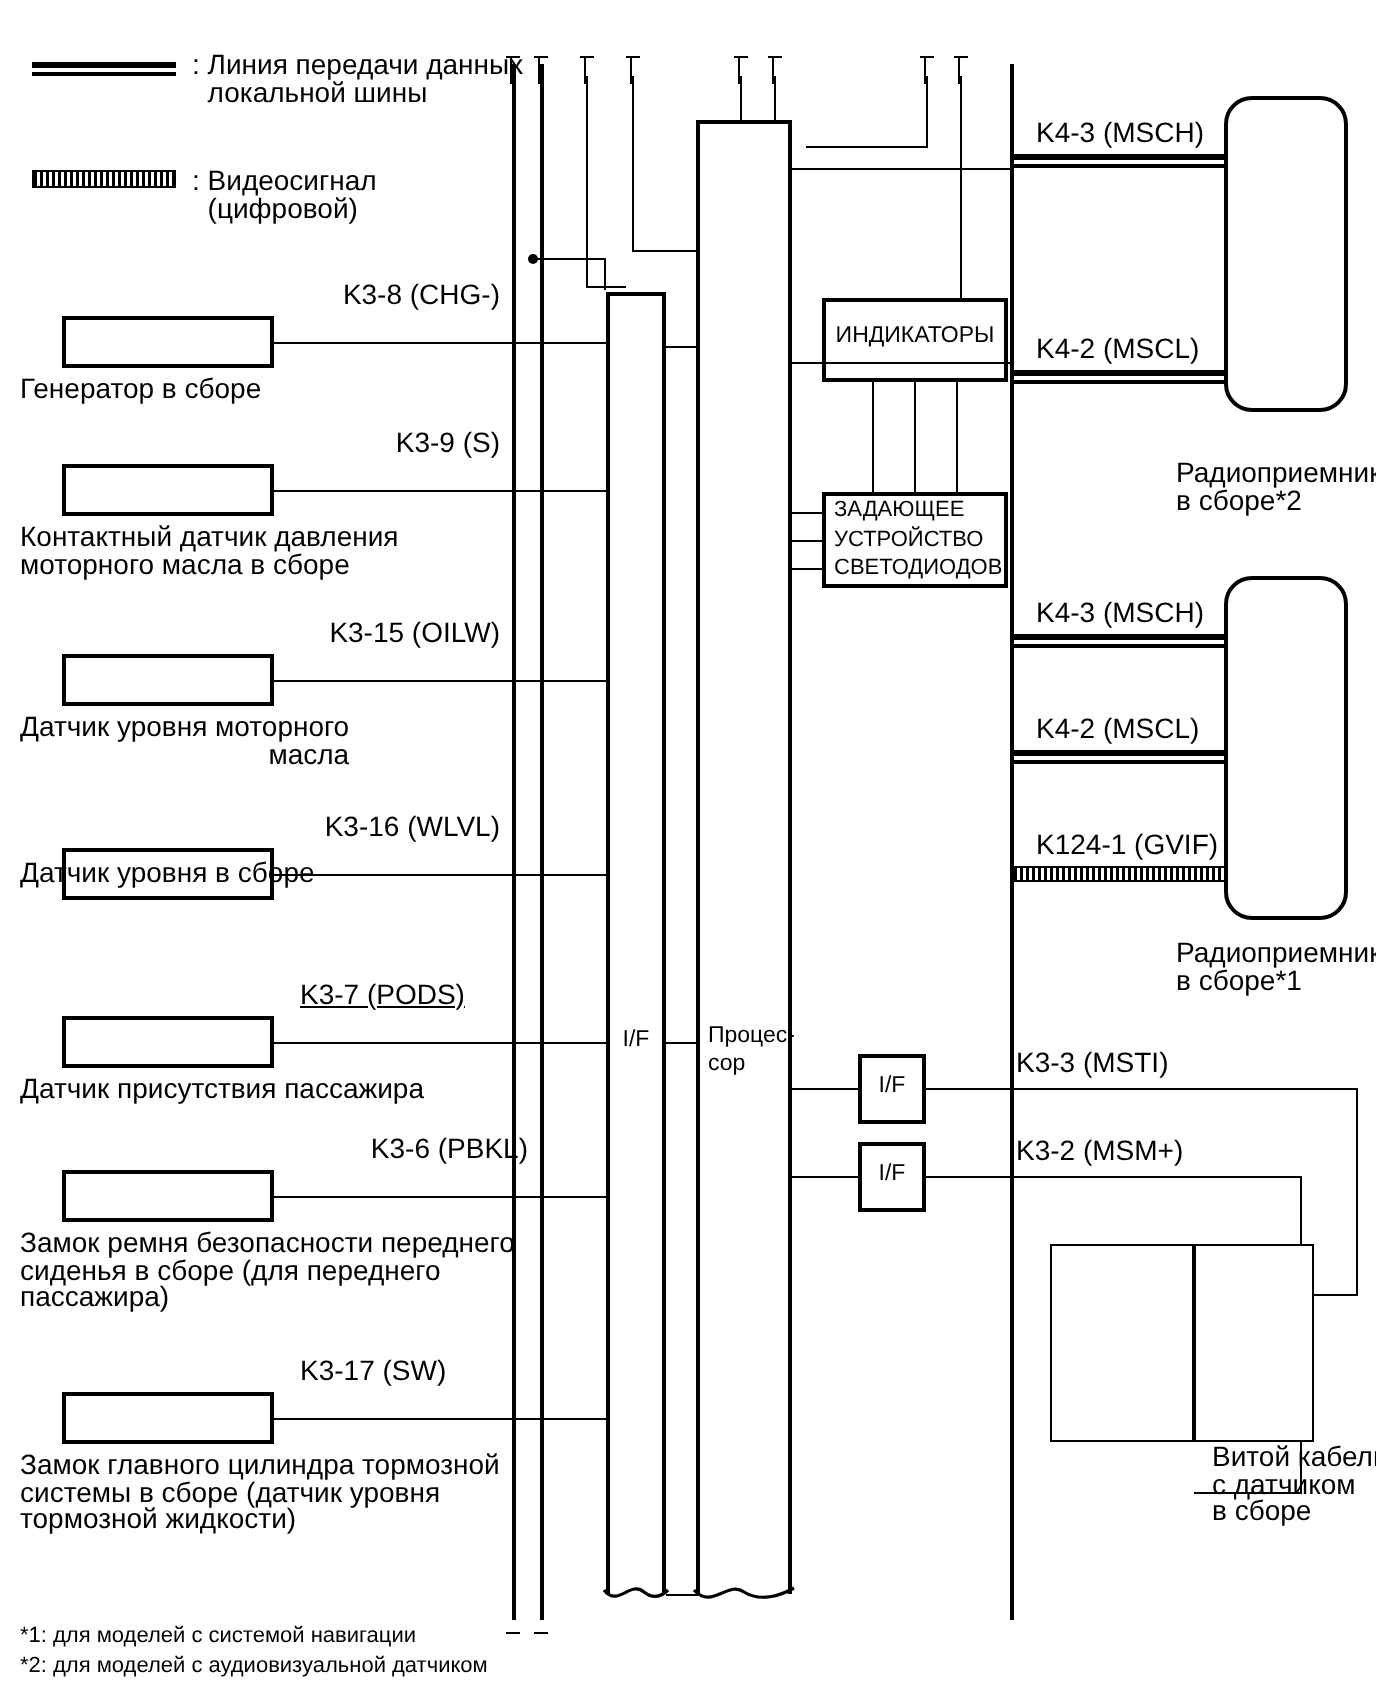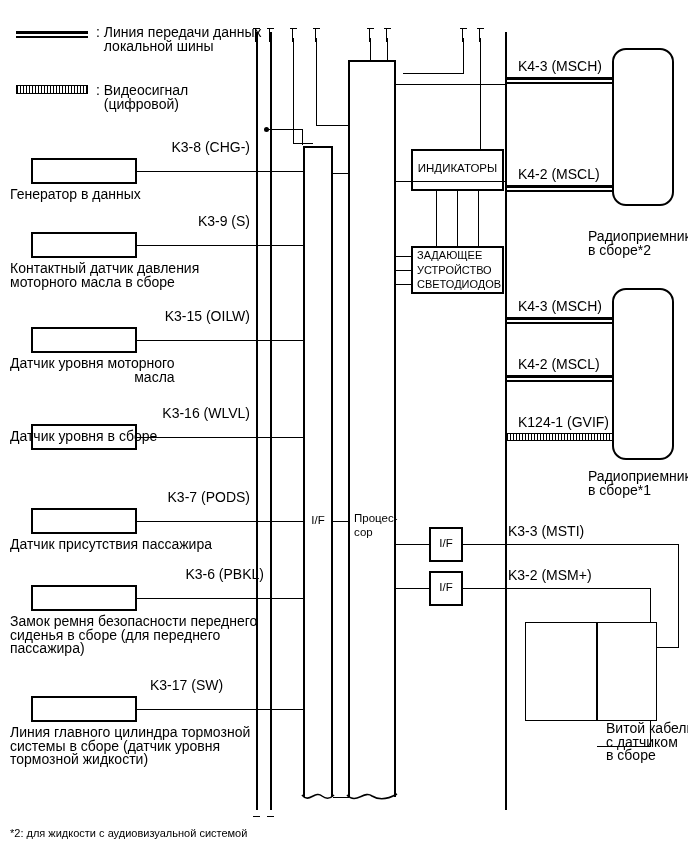--- a/index.html
+++ b/index.html
@@ -223,54 +223,55 @@
 
   <div class="txt" style="left:606px;top:722px;">Витой кабель
 с датчиком
 в сборе</div>
 
   <div id="left-col">
       <div class="box" style="left: 31px; top: 158px; width: 106px; height: 26px;"></div>
       <div class="wire hw" style="left: 137px; top: 171px; width: 120px;"></div>
       <div class="wire hw" style="left: 257px; top: 171px; width: 47px;"></div>
       <div class="txt" style="left: 150px; top: 141px; width: 100px; text-align: right;">K3-8 (CHG-)</div>
-      <div class="txt" style="left: 10px; top: 188px;">Генератор в данных</div>
+      <div class="txt" style="left: 10px; top: 188px;">Генератор в сборе</div>
       <div class="box" style="left: 31px; top: 232px; width: 106px; height: 26px;"></div>
       <div class="wire hw" style="left: 137px; top: 245px; width: 120px;"></div>
       <div class="wire hw" style="left: 257px; top: 245px; width: 47px;"></div>
       <div class="txt" style="left: 150px; top: 215px; width: 100px; text-align: right;">K3-9 (S)</div>
       <div class="txt" style="left: 10px; top: 262px;">Контактный датчик давления
 моторного масла в сборе</div>
       <div class="box" style="left: 31px; top: 327px; width: 106px; height: 26px;"></div>
       <div class="wire hw" style="left: 137px; top: 340px; width: 120px;"></div>
       <div class="wire hw" style="left: 257px; top: 340px; width: 47px;"></div>
       <div class="txt" style="left: 150px; top: 310px; width: 100px; text-align: right;">K3-15 (OILW)</div>
       <div class="txt" style="left: 10px; top: 357px; text-align: right;">Датчик уровня моторного
 масла</div>
       <div class="box" style="left: 31px; top: 424px; width: 106px; height: 26px;"></div>
       <div class="wire hw" style="left: 137px; top: 437px; width: 120px;"></div>
       <div class="wire hw" style="left: 257px; top: 437px; width: 47px;"></div>
       <div class="txt" style="left: 150px; top: 407px; width: 100px; text-align: right;">K3-16 (WLVL)</div>
       <div class="txt" style="left: 10px; top: 430px;">Датчик уровня в сборе</div>
       <div class="box" style="left: 31px; top: 508px; width: 106px; height: 26px;"></div>
       <div class="wire hw" style="left: 137px; top: 521px; width: 120px;"></div>
       <div class="wire hw" style="left: 257px; top: 521px; width: 47px;"></div>
-      <div class="txt" style="left: 150px; top: 491px; width: 100px; text-align: right;">K3-7 (PODS)</div>
+      <div class="txt" style="left: 150px; top: 491px; width: 100px; text-align: left; text-decoration: underline;">K3-7 (PODS)</div>
       <div class="txt" style="left: 10px; top: 538px;">Датчик присутствия пассажира</div>
       <div class="box" style="left: 31px; top: 585px; width: 106px; height: 26px;"></div>
       <div class="wire hw" style="left: 137px; top: 598px; width: 120px;"></div>
       <div class="wire hw" style="left: 257px; top: 598px; width: 47px;"></div>
       <div class="txt" style="left: 164px; top: 568px; width: 100px; text-align: right;">K3-6 (PBKL)</div>
       <div class="txt" style="left: 10px; top: 615px;">Замок ремня безопасности переднего
 сиденья в сборе (для переднего
 пассажира)</div>
       <div class="box" style="left: 31px; top: 696px; width: 106px; height: 26px;"></div>
       <div class="wire hw" style="left: 137px; top: 709px; width: 120px;"></div>
       <div class="wire hw" style="left: 257px; top: 709px; width: 47px;"></div>
       <div class="txt" style="left: 150px; top: 679px; width: 100px; ">K3-17 (SW)</div>
-      <div class="txt" style="left: 10px; top: 726px;">Линия главного цилиндра тормозной
+      <div class="txt" style="left: 10px; top: 726px;">Замок главного цилиндра тормозной
 системы в сборе (датчик уровня
 тормозной жидкости)</div>
     </div>
 
-  <div class="txt sm" style="left:10px;top:827px;">*2: для жидкости с аудиовизуальной системой</div>
+  <div class="txt sm" style="left:10px;top:812px;">*1: для моделей с системой навигации</div>
+  <div class="txt sm" style="left:10px;top:827px;">*2: для моделей с аудиовизуальной датчиком</div>
 
 </div>
 
 </body></html>

